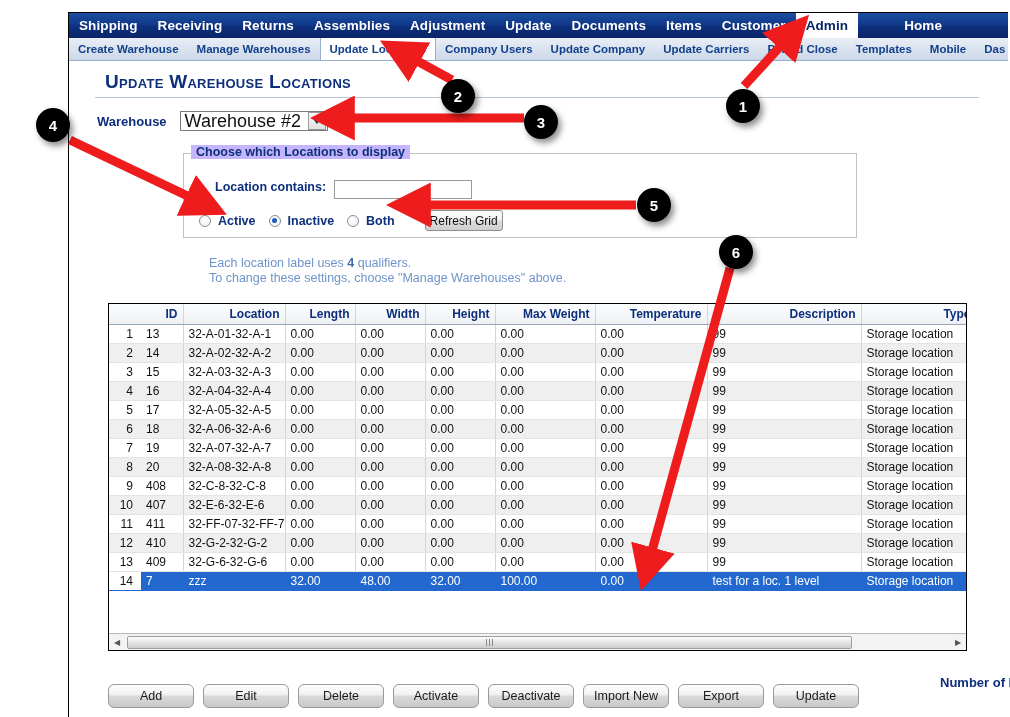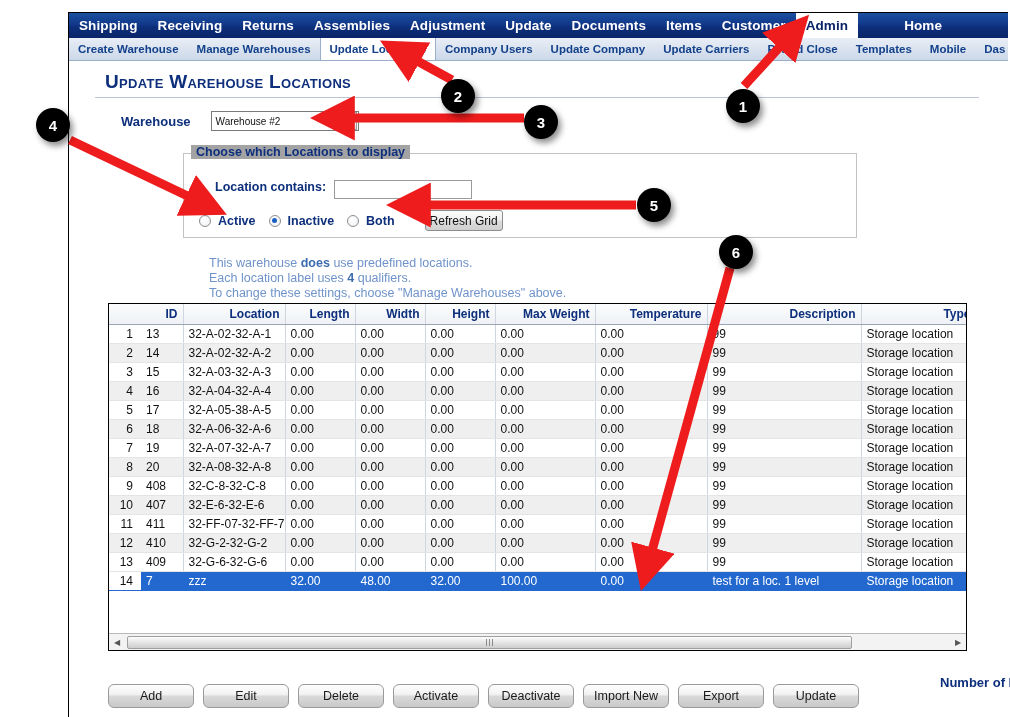--- a/index.html
+++ b/index.html
@@ -52,45 +52,45 @@
   .ptitle{
     position:absolute;left:36px;top:58px;
     color:#0d2f7c;font-weight:bold;font-size:19px;
     font-variant:small-caps;letter-spacing:.3px;
   }
   .titlerule{
     position:absolute;left:26px;top:84px;width:884px;height:1px;background:#b9c4d4;
   }
 
   
-  .whrow{position:absolute;left:52px;top:98px;display:flex;align-items:center;gap:20px;}
+  .whrow{position:absolute;left:28px;top:98px;display:flex;align-items:center;gap:13px;}
   .whlabel{color:#0d2f7c;font-weight:bold;font-size:13px;}
   .select{
     width:148px;height:20px;border:1px solid #7a7a7a;background:#fff;
     display:flex;align-items:center;box-sizing:border-box;
   }
-  .select .val{flex:1;padding-left:4px;font-size:10px;color:#111;}
+  .select .val{flex:1;padding-left:4px;font-size:18px;color:#111;}
   .select .arrow{
     width:18px;height:18px;margin-right:1px;
     background:linear-gradient(to bottom,#fdfdfd,#dfdfdf);
     border:1px solid #9a9a9a;box-sizing:border-box;
     display:flex;align-items:center;justify-content:center;
   }
   .select .arrow b{
     display:block;width:0;height:0;border-left:4px solid transparent;
     border-right:4px solid transparent;border-top:5px solid #333;
   }
 
   
   .fieldset{
     position:absolute;left:114px;top:140px;width:674px;height:85px;
     border:1px solid #c3c3c3;box-sizing:border-box;background:#fff;
   }
   .legend{
-    position:absolute;left:122px;top:132px;background:#a3a3a3;padding:0 5px;
+    position:absolute;left:122px;top:132px;background:#c4b5fd;padding:0 5px;
     color:#0d2f7c;font-weight:bold;font-size:12.5px;
   }
   .contains{
     position:absolute;left:146px;top:167px;display:flex;align-items:flex-start;gap:8px;
   }
   .contains .lbl{color:#0d2f7c;font-weight:bold;font-size:12.5px;}
   .textbox{
     width:138px;height:19px;border:1px solid #9a9a9a;background:#fff;box-sizing:border-box;
   }
   .radios{
@@ -242,21 +242,20 @@
       <div class="radio"></div>
       <div class="rlab">Active</div>
       <div class="radio on"></div>
       <div class="rlab">Inactive</div>
       <div class="radio"></div>
       <div class="rlab">Both</div>
       <div class="btn3d" id="refresh-grid">Refresh Grid</div>
     </div>
 
     <div class="info">
-      <div><span>This warehouse </span><b>does</b><span> use predefined locations.</span></div>
       <div><span>Each location label uses </span><b>4</b><span> qualifiers.</span></div>
       <div>To change these settings, choose "Manage Warehouses" above.</div>
     </div>
 
     <div class="gridwrap">
       <table class="grid">
         <colgroup>
           <col style="width:32px">
             <col style="width:42px">
             <col style="width:102px">
@@ -279,21 +278,21 @@
             <th>Max Weight</th>
             <th>Temperature</th>
             <th>Description</th>
             <th>Type</th>
           </tr>
         </thead>
         <tbody id="grid-body">
             <tr>
               <td class="gutter">1</td>
               <td>13</td>
-              <td>32-A-02-32-A-1</td>
+              <td>32-A-01-32-A-1</td>
               <td>0.00</td>
               <td>0.00</td>
               <td>0.00</td>
               <td>0.00</td>
               <td>0.00</td>
               <td>99</td>
               <td>Storage location</td>
             </tr>
             <tr class="alt">
               <td class="gutter">2</td>
@@ -327,21 +326,21 @@
               <td>0.00</td>
               <td>0.00</td>
               <td>0.00</td>
               <td>0.00</td>
               <td>99</td>
               <td>Storage location</td>
             </tr>
             <tr>
               <td class="gutter">5</td>
               <td>17</td>
-              <td>32-A-05-38-A-5</td>
+              <td>32-A-05-32-A-5</td>
               <td>0.00</td>
               <td>0.00</td>
               <td>0.00</td>
               <td>0.00</td>
               <td>0.00</td>
               <td>99</td>
               <td>Storage location</td>
             </tr>
             <tr class="alt">
               <td class="gutter">6</td>

